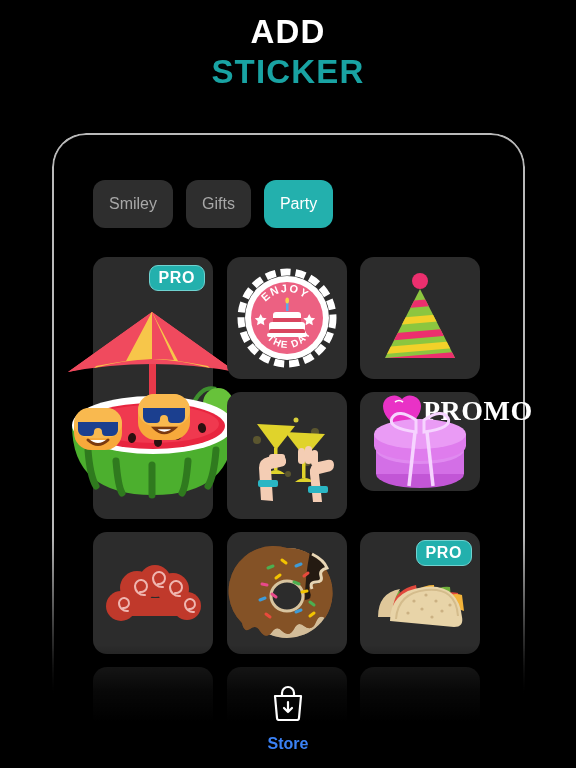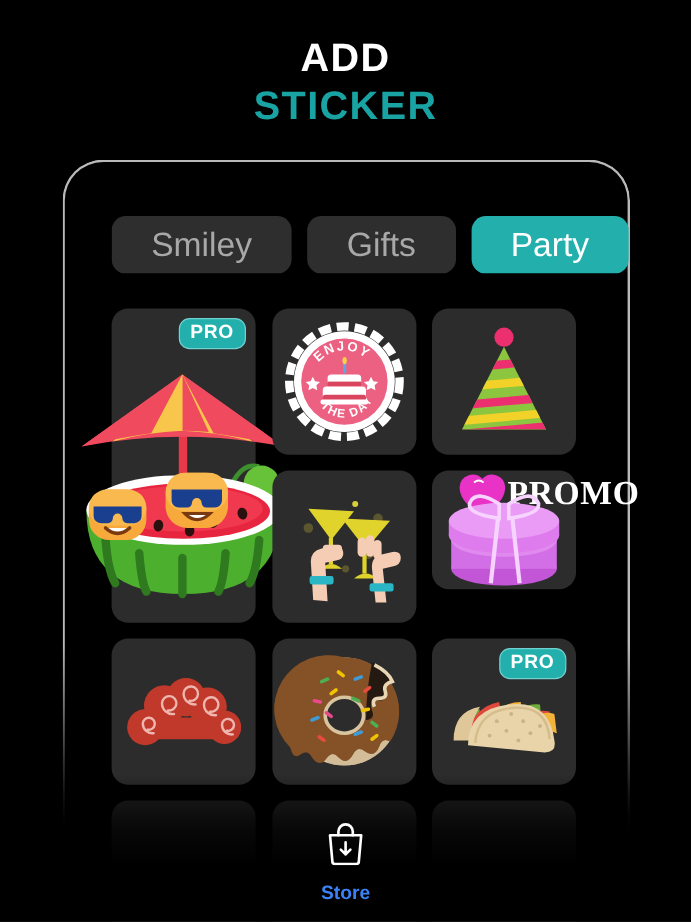--- a/index.html
+++ b/index.html
@@ -15,21 +15,21 @@
     width: 576px; height: 768px;
     background: #000000;
   }
 
   
   .header {
     position: absolute;
     top: 0; left: 0; right: 0;
     height: 125px;
     text-align: center;
-    padding-top: 28px;
+    padding-top: 12px;
   }
   .title-line1 {
     display: block;
     font-size: 33px;
     font-weight: bold;
     letter-spacing: 1.2px;
     color: #ffffff;
     line-height: 40px;
   }
   .title-line2 {
@@ -59,25 +59,25 @@
     position: absolute;
     left: 93px; top: 180px;
     width: 431px; height: 48px;
     display: flex;
     gap: 13px;
     overflow: hidden;
   }
   .tab {
     flex: 0 0 auto;
     height: 48px;
-    padding: 0 33px;
+    padding: 0 16px;
     border-radius: 12px;
     background: #2e2e2e;
     color: #a8a8a8;
-    font-size: 28px;
+    font-size: 16px;
     display: flex;
     align-items: center;
     justify-content: center;
     white-space: nowrap;
     cursor: pointer;
   }
   .tab.active {
     background: #23b0ad;
     color: #ffffff;
   }

